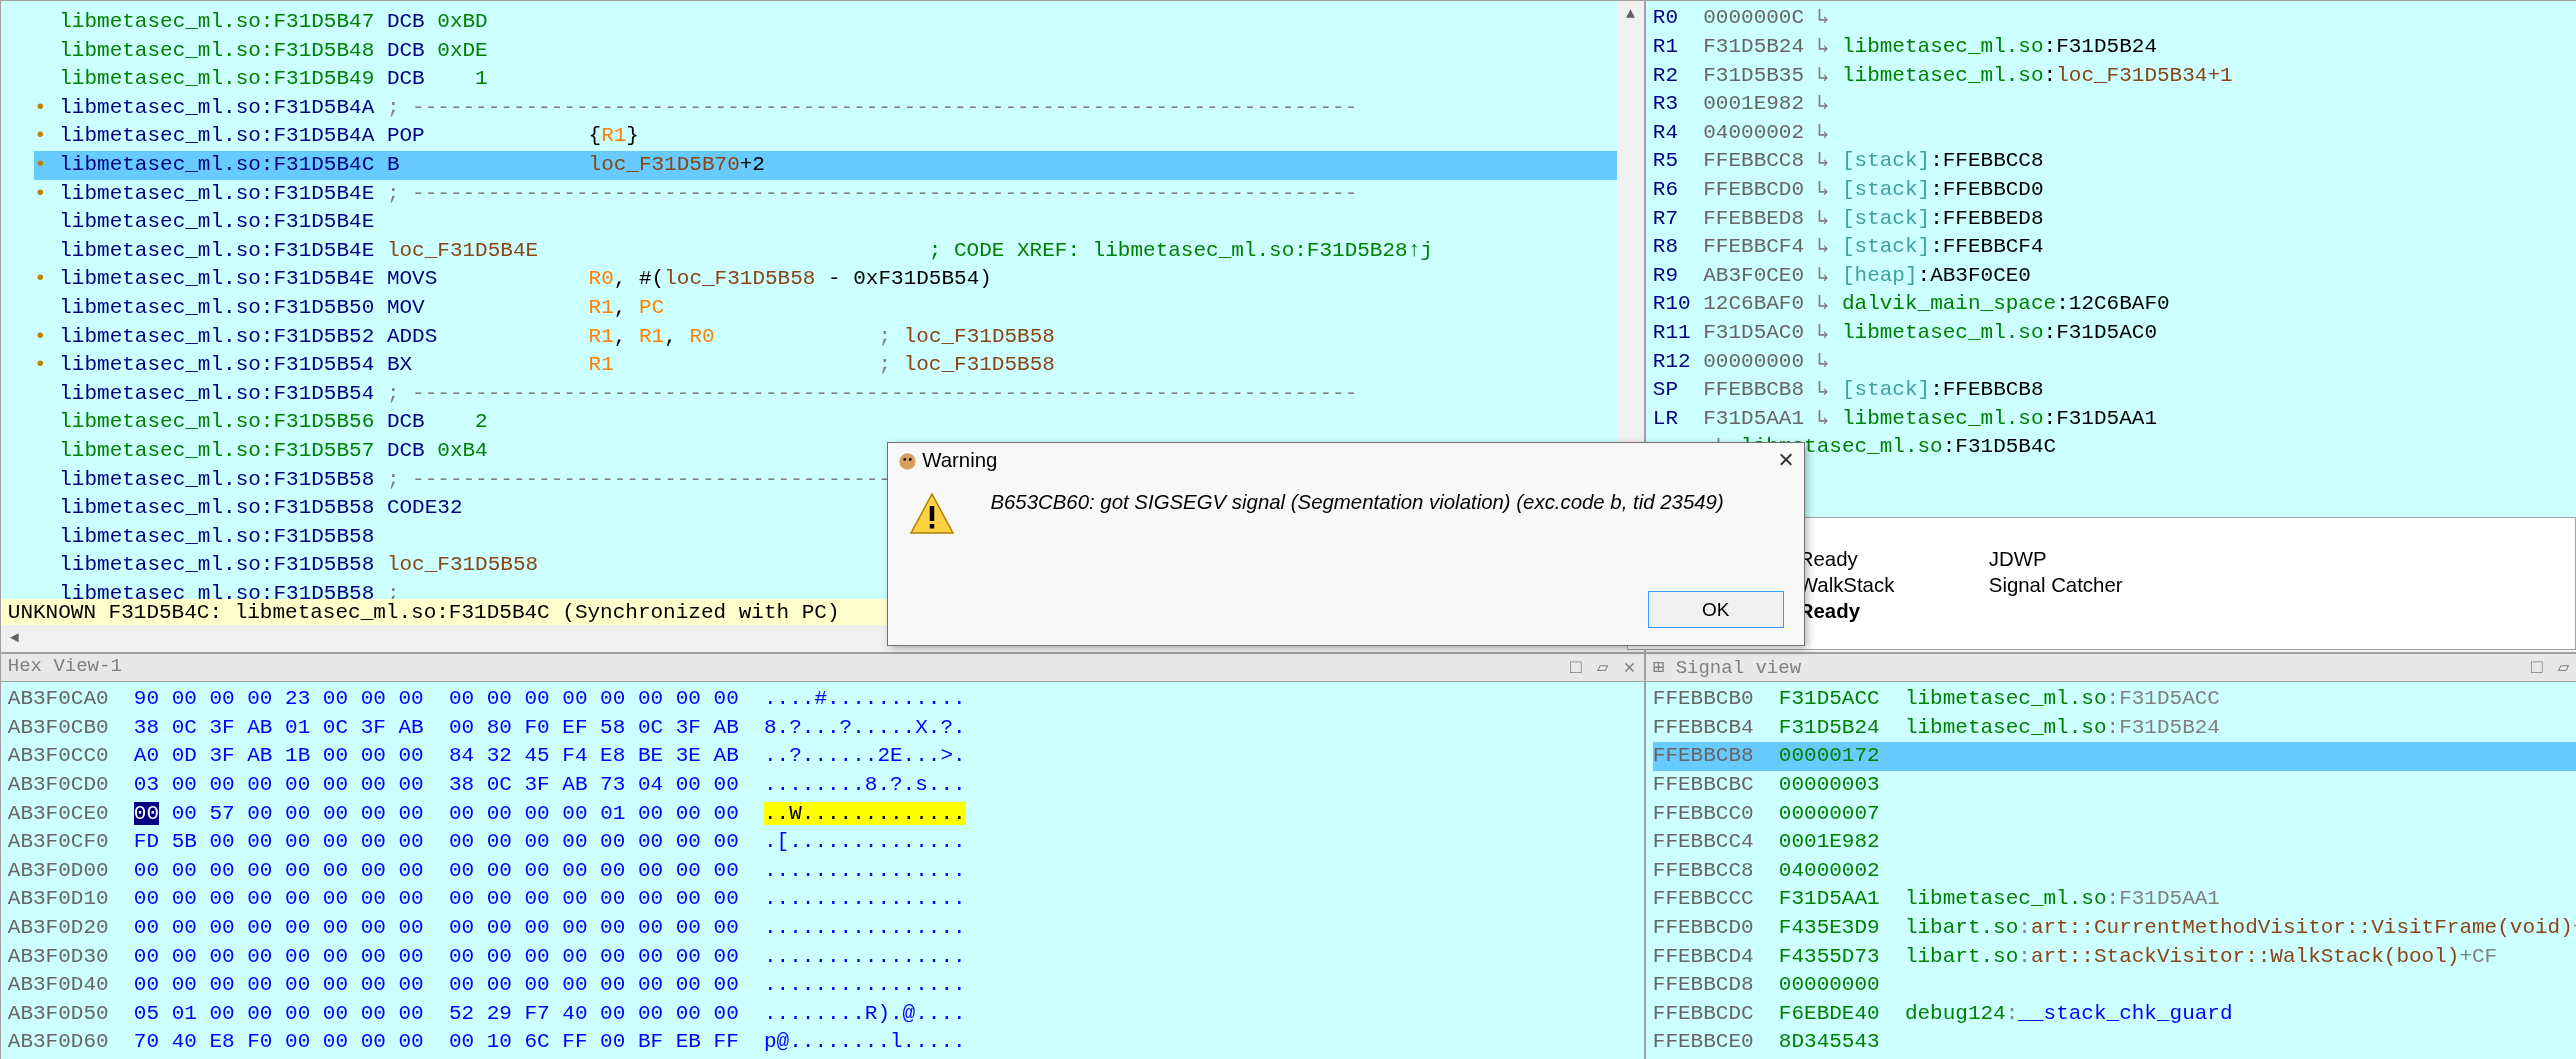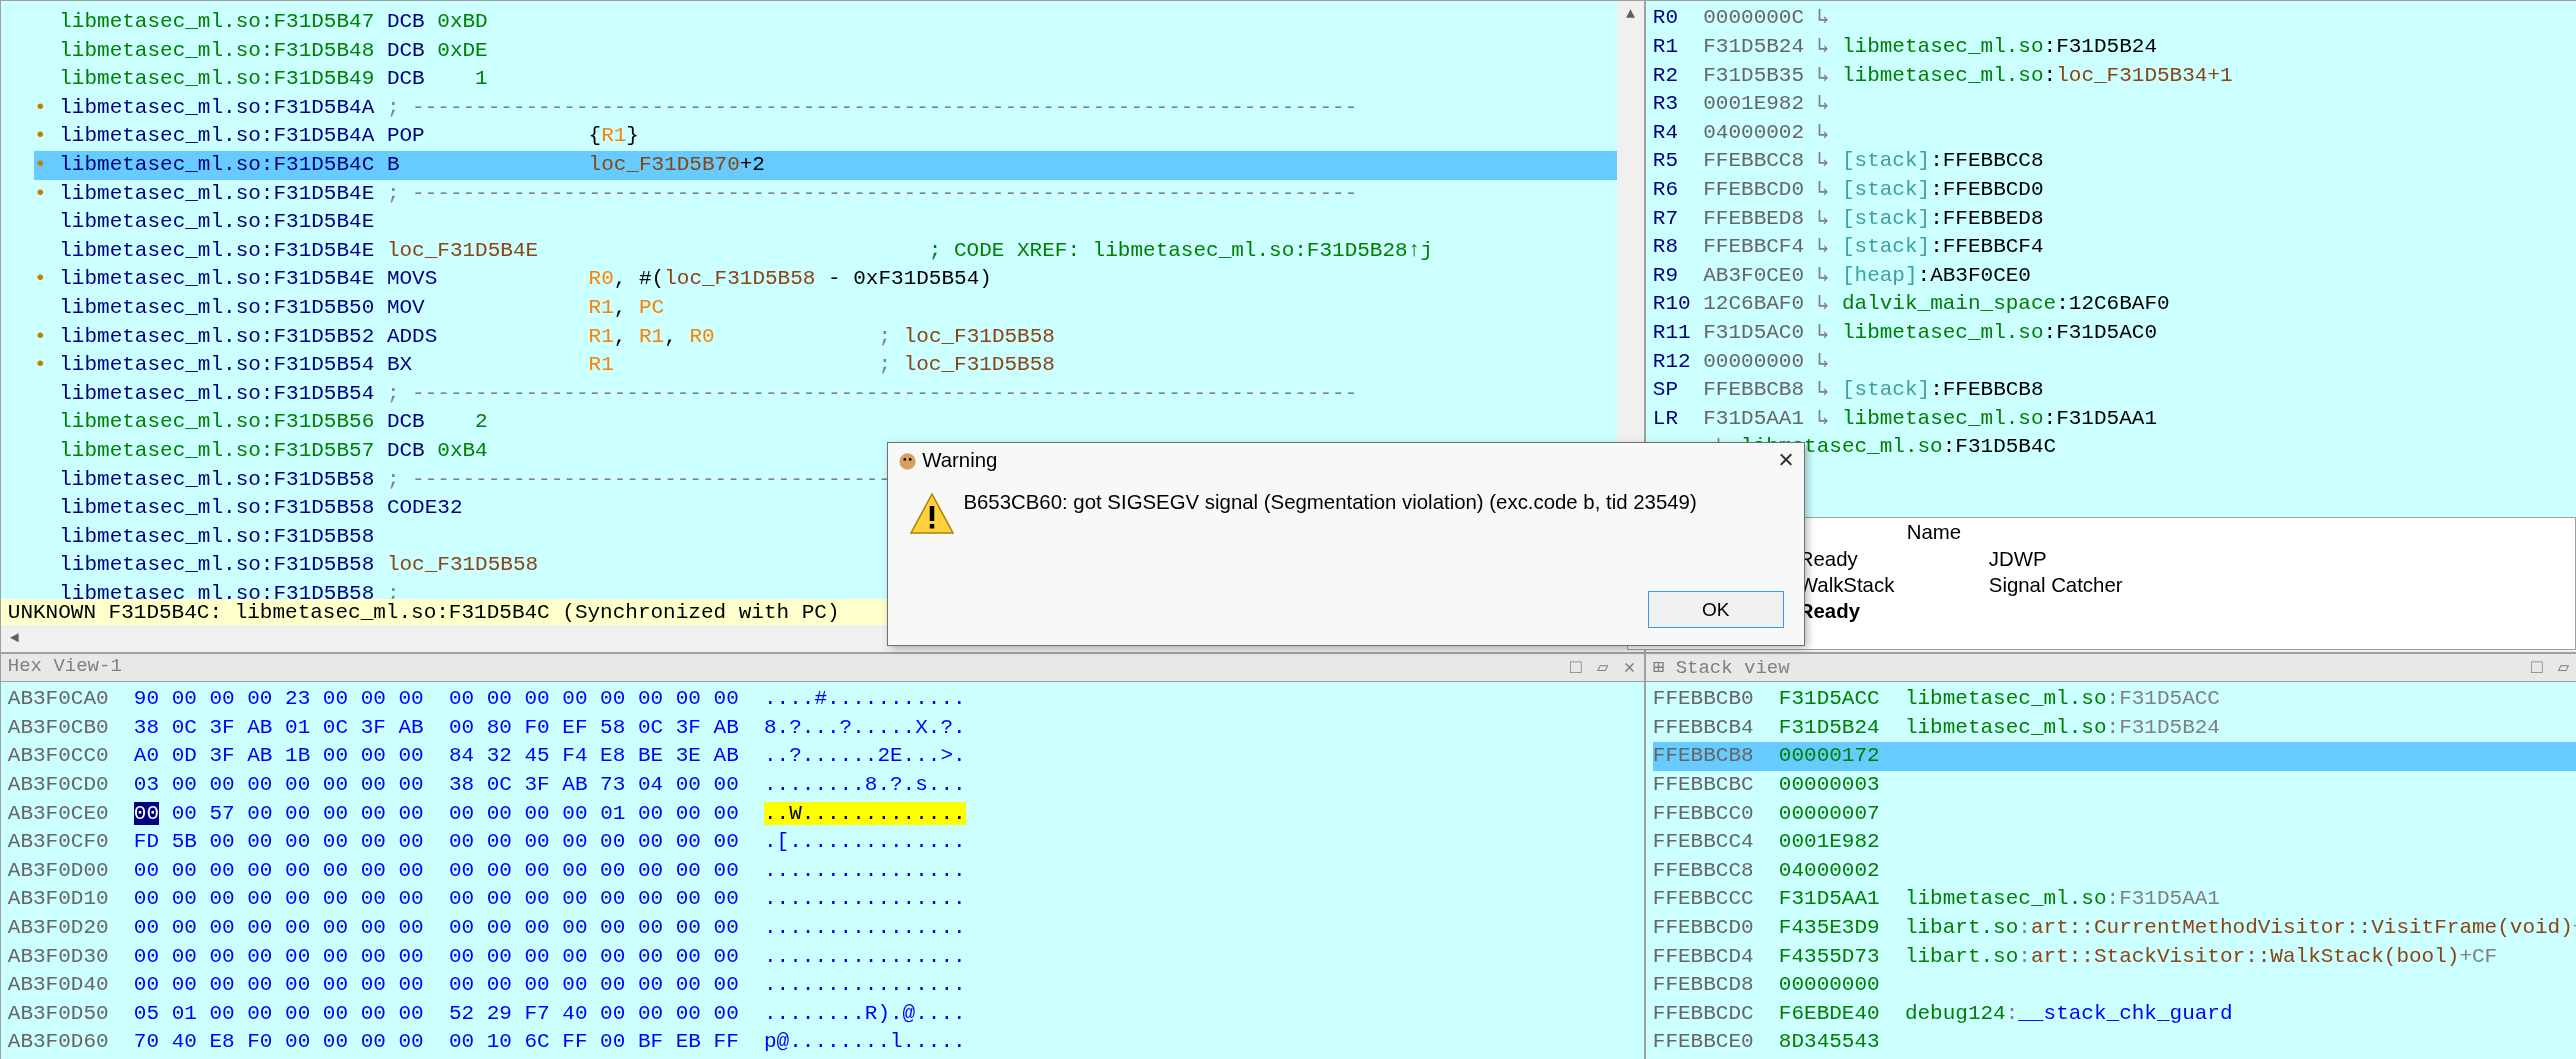--- a/index.html
+++ b/index.html
@@ -167,22 +167,23 @@
   align-items: center;
 }
 .dialog-title .closex {
   font-size: 20.4px;
   color: #333;
   cursor: pointer;
 }
 .dialog-body {
   display: flex;
   padding: 13.6px 20.4px;
-  gap: 7px;
+  gap: 34px;
   align-items: flex-start;
+  font-style: italic;
 }
 .warn-icon {
   width: 48px; height: 48px;
 }
 .dialog-msg {
   font-size: 20.4px;
   color: #000;
 }
 .dialog-btns {
   position: absolute;
@@ -234,21 +235,20 @@
     <div class="reg-inner" id="reg-lines"><div><span class="c-nav">R0 </span> <span class="addr-col">0000000C</span> <span class="c-gry">↳</span></div><div><span class="c-nav">R1 </span> <span class="addr-col">F31D5B24</span> <span class="c-gry">↳</span> <span class="c-grn">libmetasec_ml.so</span>:F31D5B24</div><div><span class="c-nav">R2 </span> <span class="addr-col">F31D5B35</span> <span class="c-gry">↳</span> <span class="c-grn">libmetasec_ml.so</span>:<span class="c-loc">loc_F31D5B34+1</span></div><div><span class="c-nav">R3 </span> <span class="addr-col">0001E982</span> <span class="c-gry">↳</span></div><div><span class="c-nav">R4 </span> <span class="addr-col">04000002</span> <span class="c-gry">↳</span></div><div><span class="c-nav">R5 </span> <span class="addr-col">FFEBBCC8</span> <span class="c-gry">↳</span> <span class="c-turq">[stack]</span>:FFEBBCC8</div><div><span class="c-nav">R6 </span> <span class="addr-col">FFEBBCD0</span> <span class="c-gry">↳</span> <span class="c-turq">[stack]</span>:FFEBBCD0</div><div><span class="c-nav">R7 </span> <span class="addr-col">FFEBBED8</span> <span class="c-gry">↳</span> <span class="c-turq">[stack]</span>:FFEBBED8</div><div><span class="c-nav">R8 </span> <span class="addr-col">FFEBBCF4</span> <span class="c-gry">↳</span> <span class="c-turq">[stack]</span>:FFEBBCF4</div><div><span class="c-nav">R9 </span> <span class="addr-col">AB3F0CE0</span> <span class="c-gry">↳</span> <span class="c-turq">[heap]</span>:AB3F0CE0</div><div><span class="c-nav">R10</span> <span class="addr-col">12C6BAF0</span> <span class="c-gry">↳</span> <span class="c-grn">dalvik_main_space</span>:12C6BAF0</div><div><span class="c-nav">R11</span> <span class="addr-col">F31D5AC0</span> <span class="c-gry">↳</span> <span class="c-grn">libmetasec_ml.so</span>:F31D5AC0</div><div><span class="c-nav">R12</span> <span class="addr-col">00000000</span> <span class="c-gry">↳</span></div><div><span class="c-nav">SP </span> <span class="addr-col">FFEBBCB8</span> <span class="c-gry">↳</span> <span class="c-turq">[stack]</span>:FFEBBCB8</div><div><span class="c-nav">LR </span> <span class="addr-col">F31D5AA1</span> <span class="c-gry">↳</span> <span class="c-grn">libmetasec_ml.so</span>:F31D5AA1</div><div><span class="c-nav">   </span> <span class="addr-col"></span> <span class="c-gry">↳</span> <span class="c-grn">libmetasec_ml.so</span>:F31D5B4C</div></div>
     <div class="scrollbar-h"></div>
   </div>
 
 </div>
 
 <div class="threads-pane">
   <div class="th-head">
     <div class="thc2">ex</div>
     <div class="thc3">State</div>
-    <div class="thc4">Name</div>
   </div>
   <div id="thread-rows">
       <div class="th-row">
         <div class="thc1"></div>
         <div class="thc2">C04</div>
         <div class="thc3">Ready</div>
         <div class="thc4">JDWP</div>
       </div>
       <div class="th-row">
         <div class="thc1"></div>
@@ -270,21 +270,21 @@
     <div class="pane-title">
       <span>Hex View-1</span>
       <span class="wc">□ ▱ ✕</span>
     </div>
     <div class="hex-inner" id="hex-rows"><div><span class="addr-col">AB3F0CA0</span>  <span class="c-blu">90 00 00 00 23 00 00 00  00 00 00 00 00 00 00 00</span>  <span class="c-blu">....#...........</span></div><div><span class="addr-col">AB3F0CB0</span>  <span class="c-blu">38 0C 3F AB 01 0C 3F AB  00 80 F0 EF 58 0C 3F AB</span>  <span class="c-blu">8.?...?.....X.?.</span></div><div><span class="addr-col">AB3F0CC0</span>  <span class="c-blu">A0 0D 3F AB 1B 00 00 00  84 32 45 F4 E8 BE 3E AB</span>  <span class="c-blu">..?......2E...&gt;.</span></div><div><span class="addr-col">AB3F0CD0</span>  <span class="c-blu">03 00 00 00 00 00 00 00  38 0C 3F AB 73 04 00 00</span>  <span class="c-blu">........8.?.s...</span></div><div><span class="addr-col">AB3F0CE0</span>  <span class="c-blu"><span class="hl-inv">00</span> 00 57 00 00 00 00 00  00 00 00 00 01 00 00 00</span>  <span class="hl-yel">..W.............</span></div><div><span class="addr-col">AB3F0CF0</span>  <span class="c-blu">FD 5B 00 00 00 00 00 00  00 00 00 00 00 00 00 00</span>  <span class="c-blu">.[..............</span></div><div><span class="addr-col">AB3F0D00</span>  <span class="c-blu">00 00 00 00 00 00 00 00  00 00 00 00 00 00 00 00</span>  <span class="c-blu">................</span></div><div><span class="addr-col">AB3F0D10</span>  <span class="c-blu">00 00 00 00 00 00 00 00  00 00 00 00 00 00 00 00</span>  <span class="c-blu">................</span></div><div><span class="addr-col">AB3F0D20</span>  <span class="c-blu">00 00 00 00 00 00 00 00  00 00 00 00 00 00 00 00</span>  <span class="c-blu">................</span></div><div><span class="addr-col">AB3F0D30</span>  <span class="c-blu">00 00 00 00 00 00 00 00  00 00 00 00 00 00 00 00</span>  <span class="c-blu">................</span></div><div><span class="addr-col">AB3F0D40</span>  <span class="c-blu">00 00 00 00 00 00 00 00  00 00 00 00 00 00 00 00</span>  <span class="c-blu">................</span></div><div><span class="addr-col">AB3F0D50</span>  <span class="c-blu">05 01 00 00 00 00 00 00  52 29 F7 40 00 00 00 00</span>  <span class="c-blu">........R).@....</span></div><div><span class="addr-col">AB3F0D60</span>  <span class="c-blu">70 40 E8 F0 00 00 00 00  00 10 6C FF 00 BF EB FF</span>  <span class="c-blu">p@........l.....</span></div><div><span class="addr-col">AB3F0D70</span>  <span class="c-blu">4C C2 EB FF 00 00 00 00  00 00 00 00 F0 12 3F AB</span>  <span class="c-blu">L.............?.</span></div></div>
     <div class="status-line" style="bottom:0">UNKNOWN AB3F0CE0: [heap]:AB3F0CE0 (Synchronized with R9)</div>
   </div>
 
   <div class="stack-pane">
     <div class="pane-title">
-      <span><span style="color:#808080">⊞ </span><span>Stack view</span></span>
+      <span><span style="color:#808080">⊞ </span><span>Signal view</span></span>
       <span class="wc">□ ▱ ✕</span>
     </div>
     <div class="stack-inner" id="stack-rows"><div><span class="addr-col">FFEBBCB0</span>  <span class="c-grn">F31D5ACC</span>  <span class="c-gry"><span class="c-grn">libmetasec_ml.so</span>:F31D5ACC</span></div><div><span class="addr-col">FFEBBCB4</span>  <span class="c-grn">F31D5B24</span>  <span class="c-gry"><span class="c-grn">libmetasec_ml.so</span>:F31D5B24</span></div><div class="stack-hl"><span class="addr-col">FFEBBCB8</span>  <span class="c-grn">00000172</span>  <span class="c-gry"></span></div><div><span class="addr-col">FFEBBCBC</span>  <span class="c-grn">00000003</span>  <span class="c-gry"></span></div><div><span class="addr-col">FFEBBCC0</span>  <span class="c-grn">00000007</span>  <span class="c-gry"></span></div><div><span class="addr-col">FFEBBCC4</span>  <span class="c-grn">0001E982</span>  <span class="c-gry"></span></div><div><span class="addr-col">FFEBBCC8</span>  <span class="c-grn">04000002</span>  <span class="c-gry"></span></div><div><span class="addr-col">FFEBBCCC</span>  <span class="c-grn">F31D5AA1</span>  <span class="c-gry"><span class="c-grn">libmetasec_ml.so</span>:F31D5AA1</span></div><div><span class="addr-col">FFEBBCD0</span>  <span class="c-grn">F435E3D9</span>  <span class="c-gry"><span class="c-grn">libart.so</span>:<span class="c-loc">art::CurrentMethodVisitor::VisitFrame(void)</span>+1</span></div><div><span class="addr-col">FFEBBCD4</span>  <span class="c-grn">F4355D73</span>  <span class="c-gry"><span class="c-grn">libart.so</span>:<span class="c-loc">art::StackVisitor::WalkStack(bool)</span>+CF</span></div><div><span class="addr-col">FFEBBCD8</span>  <span class="c-grn">00000000</span>  <span class="c-gry"></span></div><div><span class="addr-col">FFEBBCDC</span>  <span class="c-grn">F6EBDE40</span>  <span class="c-gry"><span class="c-grn">debug124</span>:<span class="c-blu">__stack_chk_guard</span></span></div><div><span class="addr-col">FFEBBCE0</span>  <span class="c-grn">8D345543</span>  <span class="c-gry"></span></div></div>
     <div class="status-line" style="bottom:27px">UNKNOWN FFEBBCB8: [stack]:FFEBBCB8 (Synchronized with SP)</div>
     <div class="scrollbar-h"></div>
   </div>
 </div>
 
 <div class="dialog">
   <div class="dialog-title">

